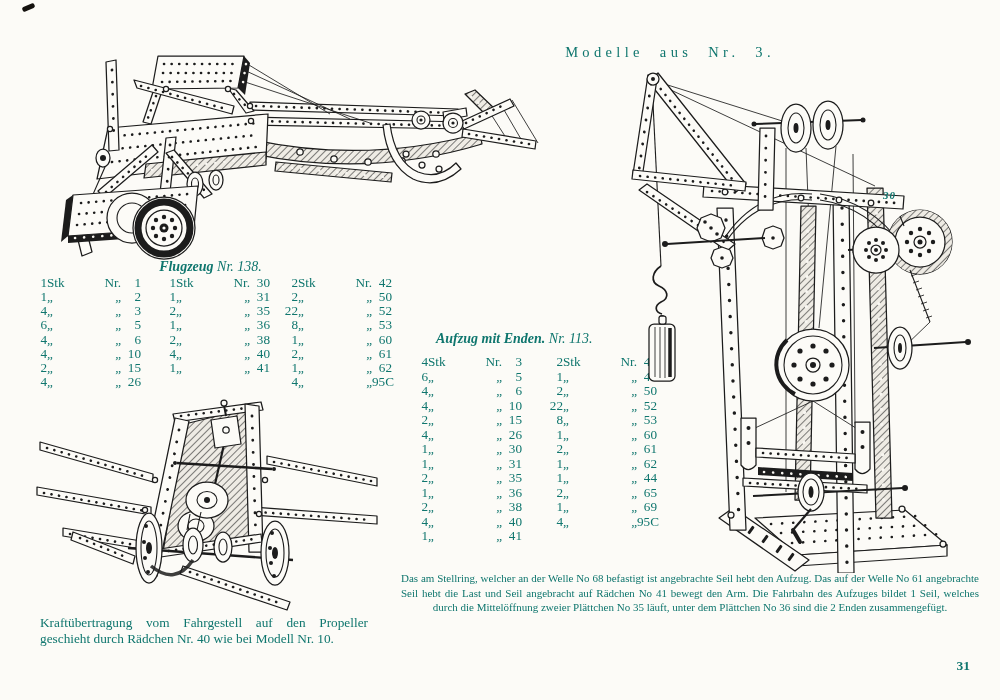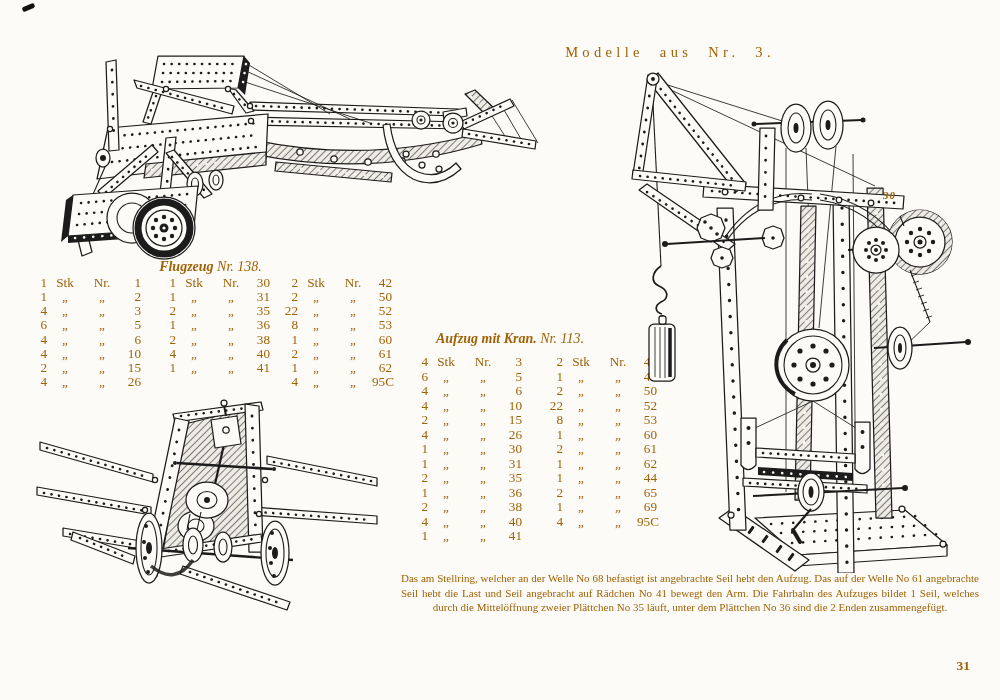--- a/index.html
+++ b/index.html
@@ -1,35 +1,35 @@
 <!DOCTYPE html>
 <html><head>
 <meta charset="utf-8">
 <style>
   html,body{margin:0;padding:0;background:#e9e7e2;}
   .page{position:relative;width:1000px;height:700px;background:#fcfbf7;overflow:hidden;
-        font-family:"Liberation Serif","DejaVu Serif",serif;color:#a16207;}
+        font-family:"Liberation Serif","DejaVu Serif",serif;color:#0f766e;}
   .abs{position:absolute;}
   .speck{left:22px;top:5px;width:13px;height:5px;background:#15120f;border-radius:2px;transform:rotate(-24deg);}
   .page-title{left:510px;top:44px;width:320px;text-align:center;font-size:14.5px;
               letter-spacing:.30em;word-spacing:.55em;white-space:nowrap;}
   .model-head{white-space:nowrap;font-size:14px;font-style:italic;}
   .model-head .hb{font-weight:bold;}
   .fz-head{left:118px;top:259px;width:185px;text-align:center;}
   .az-head{left:436px;top:331px;}
   
   .parts-table{display:flex;align-items:flex-start;font-size:13.2px;}
   .fz-table{left:23px;top:276px;}
   .az-table{left:404px;top:355px;}
   .fz-table .prow{height:14.15px;line-height:14.15px;}
   .az-table .prow{height:14.5px;line-height:14.5px;}
   .prow{display:flex;white-space:nowrap;}
   .c-qty{display:inline-block;width:24px;text-align:right;}
-  .c-unit{display:inline-block;width:36px;text-align:center;}
-  .c-nr{display:inline-block;width:38px;text-align:center;}
+  .c-unit{display:inline-block;width:36px;}
+  .c-nr{display:inline-block;width:38px;text-align:right;}
   .c-part{display:inline-block;width:20px;text-align:right;}
   .g2{margin-left:11px;}
   .g3{margin-left:4px;}
   .az-table .g2{margin-left:17px;}
   .fg-caption{left:40px;top:615px;width:328px;font-size:13.3px;line-height:15.8px;
               text-align:justify;text-align-last:left;}
   .az-desc{left:401px;top:571px;width:578px;font-size:11px;line-height:14.6px;
            text-align:justify;text-align-last:center;}
   .page-num{left:930px;top:658px;width:40px;text-align:right;font-weight:bold;font-size:13.5px;}
   .crane-label{left:883px;top:189px;font-size:11px;font-style:italic;font-weight:bold;letter-spacing:1px;}
@@ -394,23 +394,24 @@
       <ellipse class="ln" cx="158" cy="155" rx="4.5" ry="9" fill="none"></ellipse>
     <ellipse class="w s" cx="188" cy="157" rx="9" ry="15"></ellipse>
       <ellipse class="ln" cx="188" cy="157" rx="4" ry="8" fill="none"></ellipse>
     <path d="M116,176 Q140,196 158,170" fill="none" stroke="#1c1c1c" stroke-width="3.5" opacity="0.85"></path>
     <circle class="w s" cx="120" cy="90" r="2.6"></circle>
       <circle class="w s" cx="110" cy="120" r="2.6"></circle>
       <circle class="w s" cx="230" cy="90" r="2.6"></circle>
       <circle class="w s" cx="224" cy="124" r="2.6"></circle>
   </svg>
 
+  <div class="abs fg-caption">Kraftübertragung vom Fahrgestell auf den Propeller geschieht durch Rädchen Nr. 40 wie bei Modell Nr. 10.</div>
 
   <div class="abs model-head az-head">
-    <span class="hb">Aufzug mit Kran.</span>
+    <span class="hb">Aufzug mit Enden.</span>
     <span>Nr. 113.</span>
   </div>
 
   <div class="abs parts-table az-table">
     <div class="pgroup">
         <div class="prow">
           <span class="c-qty">4</span>
           <span class="c-unit">Stk</span>
           <span class="c-nr">Nr.</span>
           <span class="c-part">3</span>

